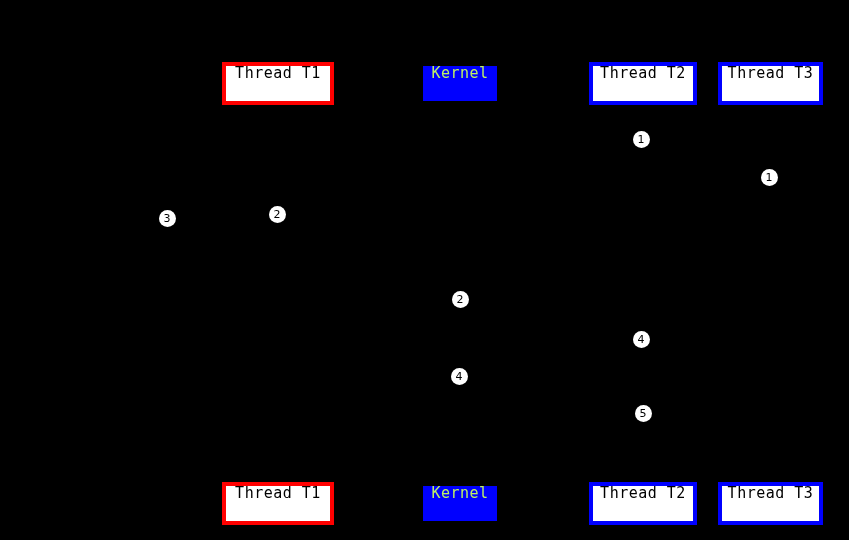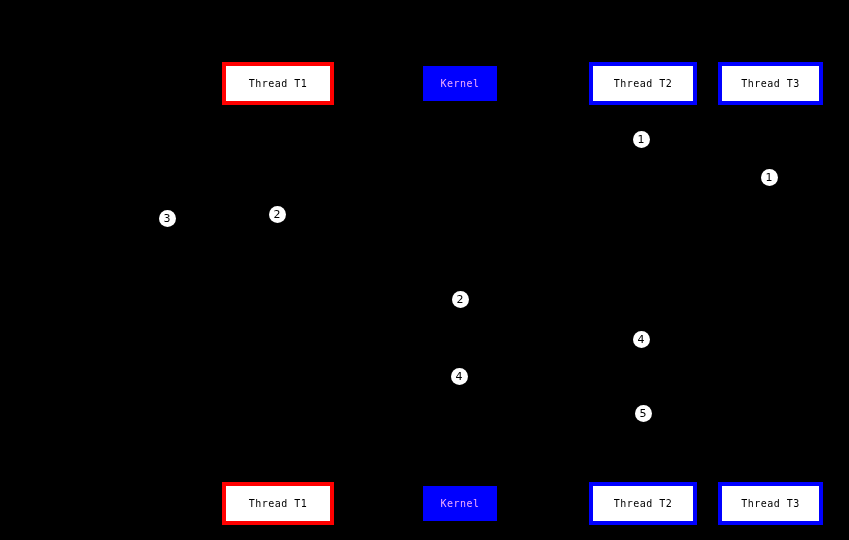--- a/index.html
+++ b/index.html
@@ -15,35 +15,35 @@
     background: #000000;
     overflow: hidden;
     font-family: "DejaVu Sans Mono", "Liberation Mono", monospace;
   }
 
   
   .participant {
     position: absolute;
     box-sizing: border-box;
     display: flex;
-    align-items: center;
+    align-items: flex-start;
     justify-content: center;
     white-space: nowrap;
     font-family: "DejaVu Sans Mono", "Liberation Mono", monospace;
-    font-size: 10px;
+    font-size: 15px;
     letter-spacing: 0.5px;
     line-height: 1;
   }
   .participant.outlined {
     background: #FFFFFF;
     color: #000000;
     border-style: solid;
   }
   .participant.filled {
-    color: #f0abfc;
+    color: #bef264;
     border: none;
   }
 
   
   .lifeline {
     position: absolute;
     width: 1px;
     background: #000000;
   }
 

